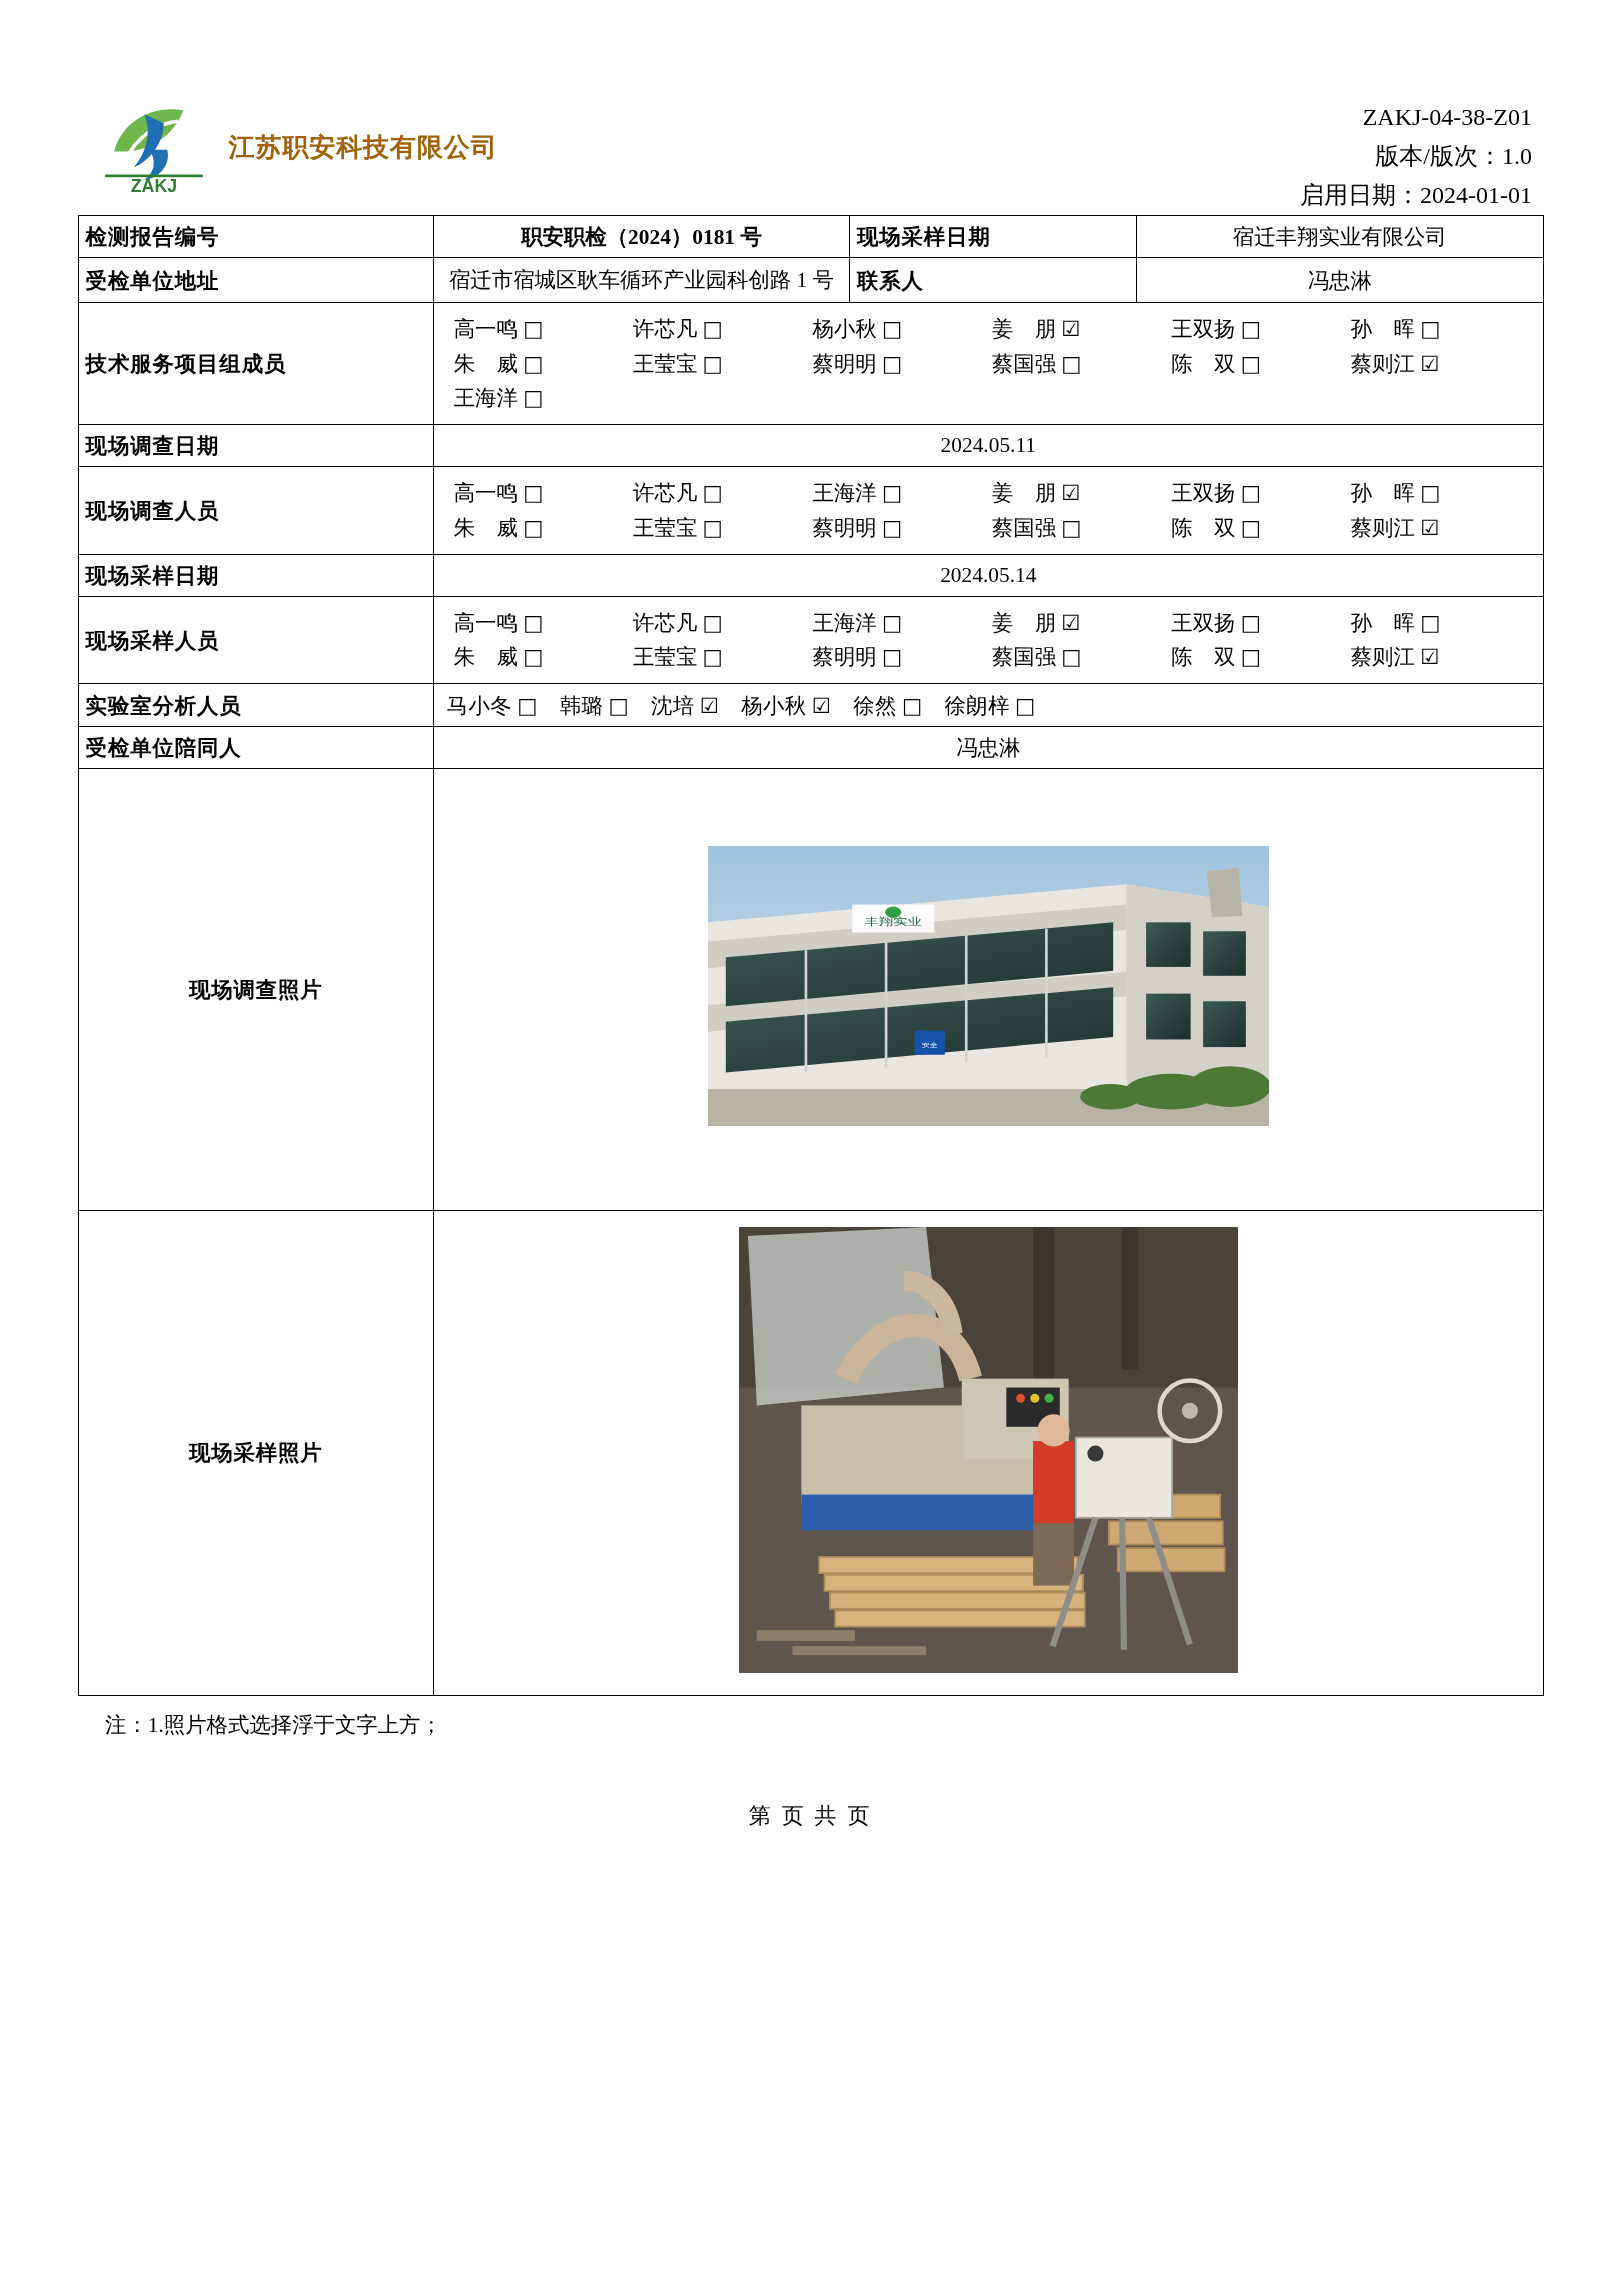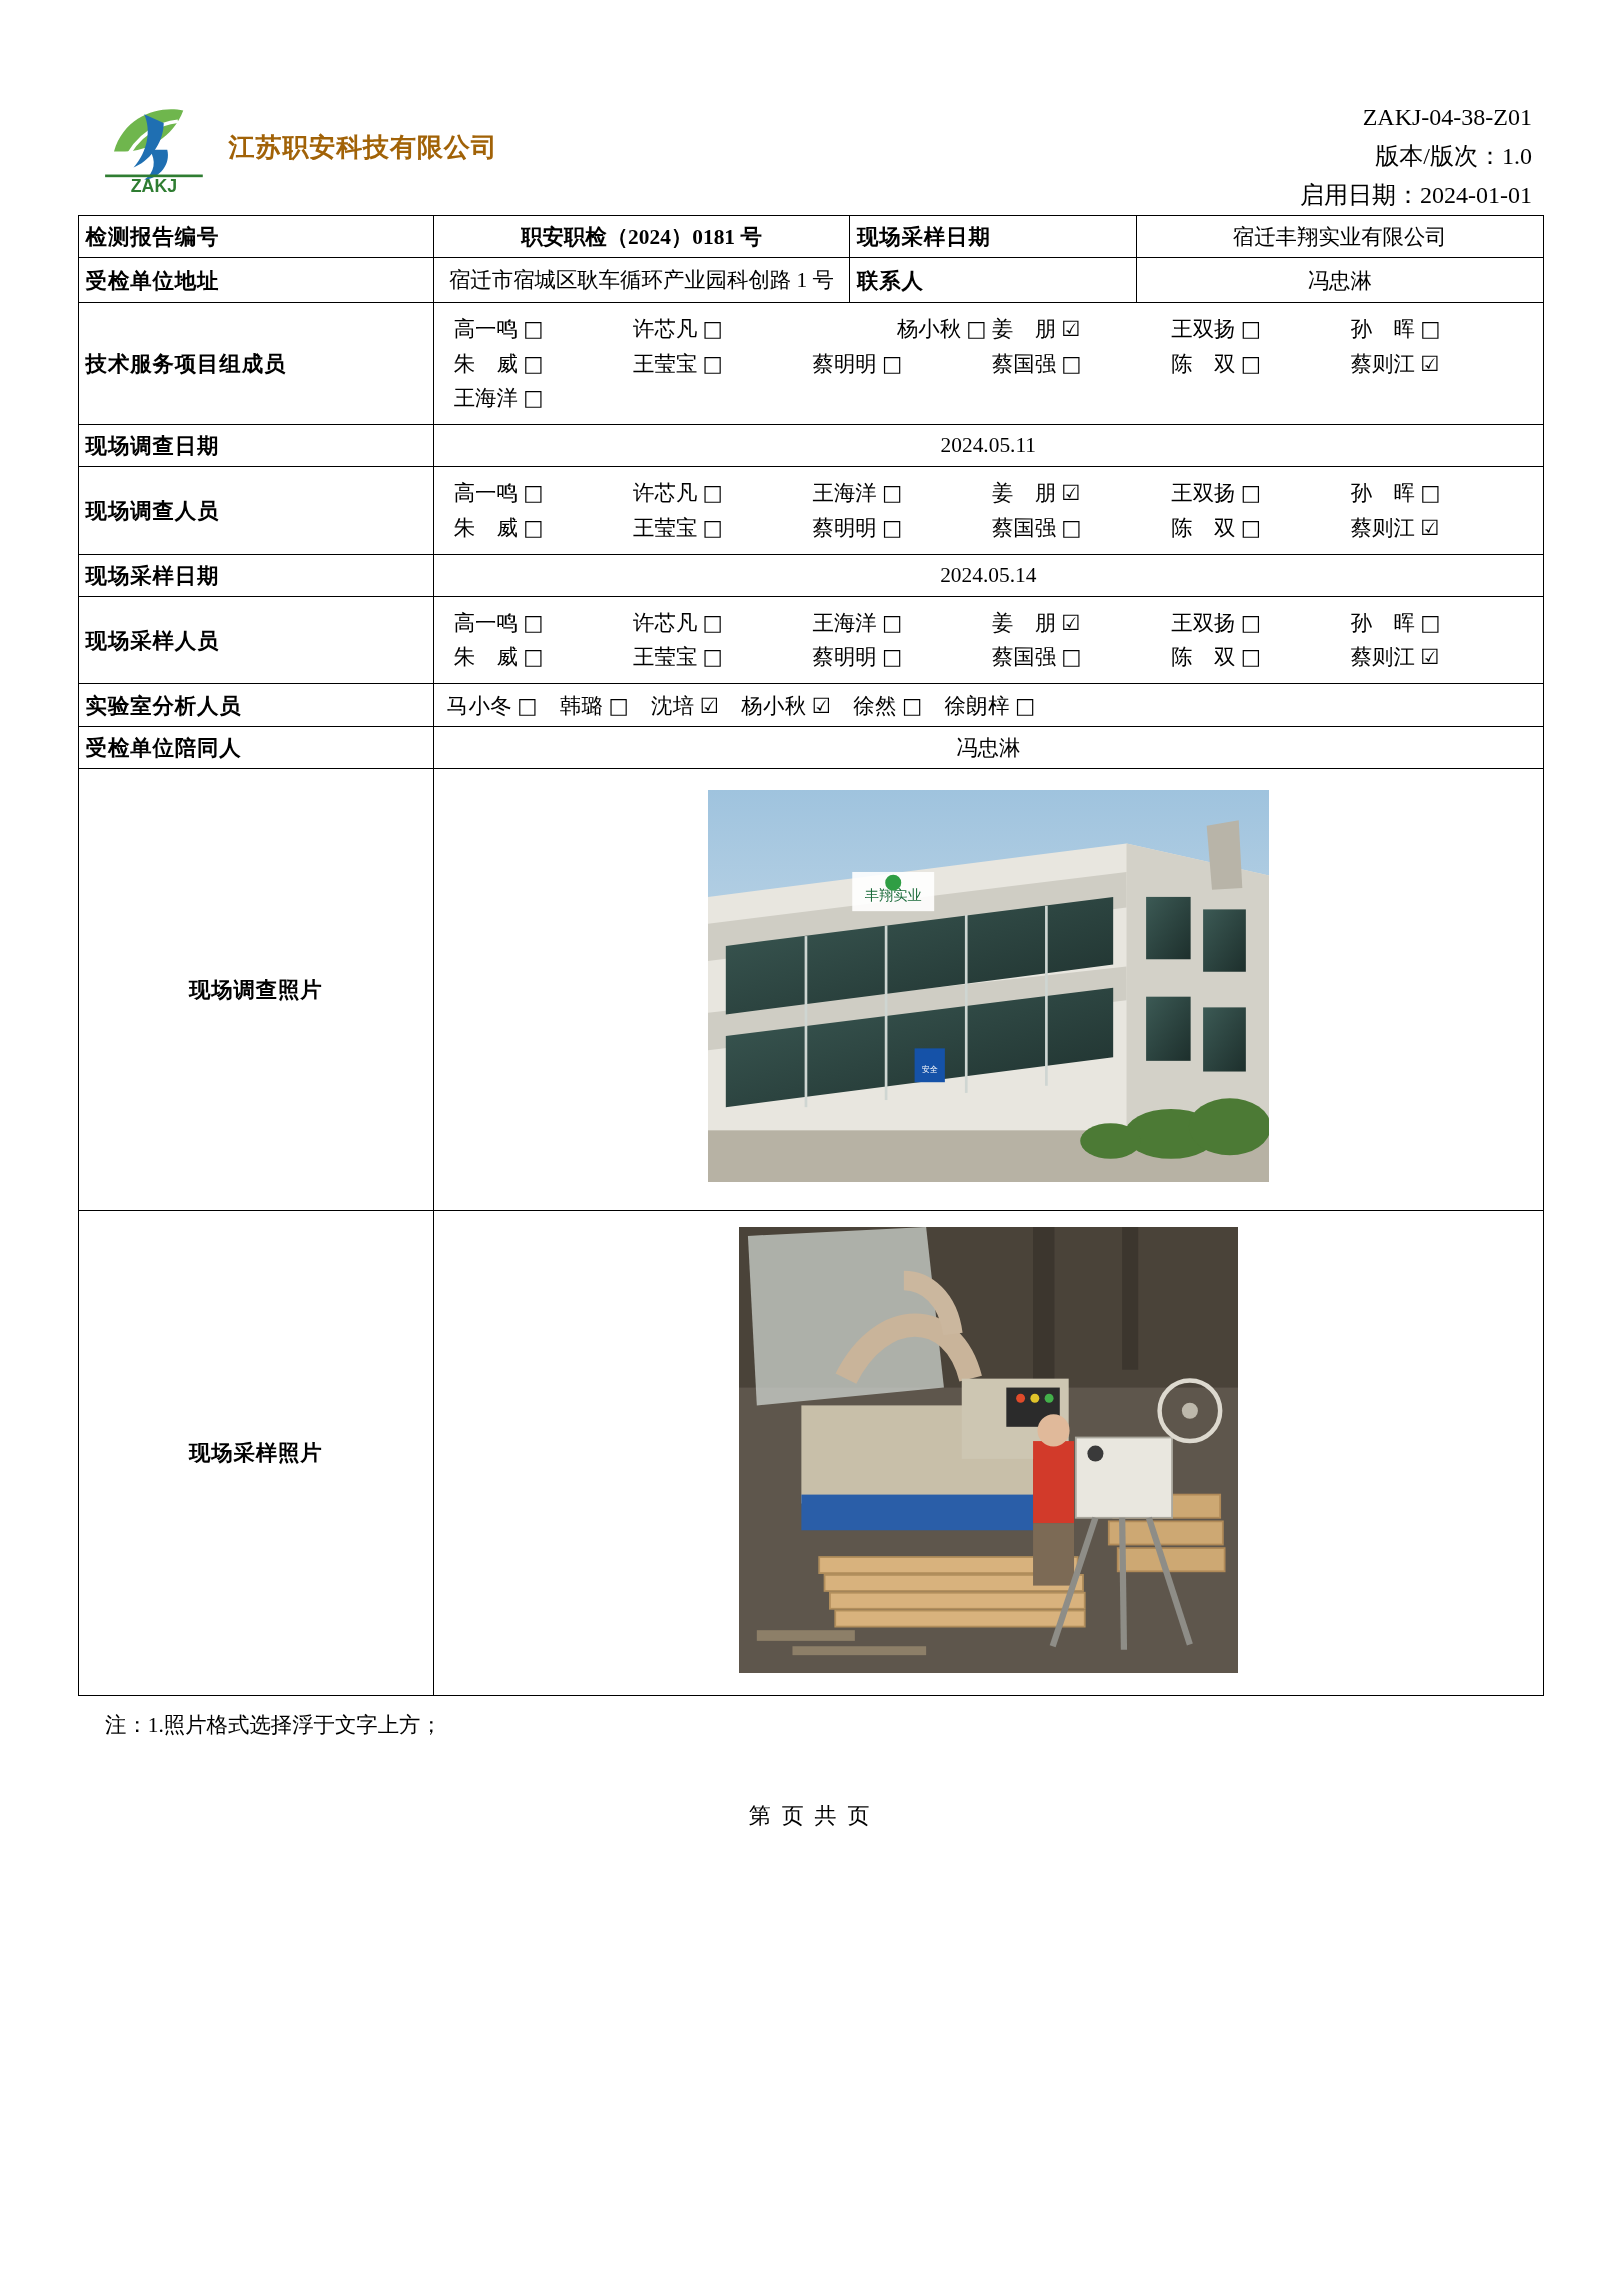--- a/index.html
+++ b/index.html
@@ -123,21 +123,21 @@
     padding: 10.7px !important;
   }
   .photo-label {
     text-align: center;
     font-weight: bold;
     letter-spacing: 0.9px;
   }
   .photo-frame {
     display: inline-block;
     width: 561px;
-    height: 392px;
+    height: 280px;
     overflow: hidden;
     position: relative;
   }
   .photo-frame.tall { height: 446px; width: 499px; }
 
   
   .note {
     margin: 14.3px 0 0 105px;
     font-size: 21.4px;
   }
@@ -208,21 +208,21 @@
       <td class="val" colspan="2">冯忠淋</td>
     </tr>
 
     <tr>
       <td class="lbl">技术服务项目组成员</td>
       <td class="members" colspan="7">
         <div>
               <div class="mrow">
                 <div style="flex:1 1 0;text-align:left;padding-right:5.3px"><span class="mitem"><span class="nm">高一鸣</span><span class="box">□</span></span></div>
                 <div style="flex:1 1 0;text-align:left;padding-right:5.3px"><span class="mitem"><span class="nm">许芯凡</span><span class="box">□</span></span></div>
-                <div style="flex:1 1 0;text-align:right;padding-right:5.3px"><span class="mitem"><span class="nm">杨小秋</span><span class="box">□</span></span></div>
+                <div style="flex:1 1 0;text-align:left;padding-right:5.3px"><span class="mitem"><span class="nm">杨小秋</span><span class="box">□</span></span></div>
                 <div style="flex:1 1 0;text-align:left;padding-right:5.3px"><span class="mitem"><span class="nm">姜　朋</span><span class="box">☑</span></span></div>
                 <div style="flex:1 1 0;text-align:left;padding-right:5.3px"><span class="mitem"><span class="nm">王双扬</span><span class="box">□</span></span></div>
                 <div style="flex:1 1 0;text-align:left;padding-right:5.3px"><span class="mitem"><span class="nm">孙　晖</span><span class="box">□</span></span></div>
               </div>
               <div class="mrow">
                 <div style="flex:1 1 0;text-align:left;padding-right:5.3px"><span class="mitem"><span class="nm">朱　威</span><span class="box">□</span></span></div>
                 <div style="flex:1 1 0;text-align:left;padding-right:5.3px"><span class="mitem"><span class="nm">王莹宝</span><span class="box">□</span></span></div>
                 <div style="flex:1 1 0;text-align:left;padding-right:5.3px"><span class="mitem"><span class="nm">蔡明明</span><span class="box">□</span></span></div>
                 <div style="flex:1 1 0;text-align:left;padding-right:5.3px"><span class="mitem"><span class="nm">蔡国强</span><span class="box">□</span></span></div>
                 <div style="flex:1 1 0;text-align:left;padding-right:5.3px"><span class="mitem"><span class="nm">陈　双</span><span class="box">□</span></span></div>

